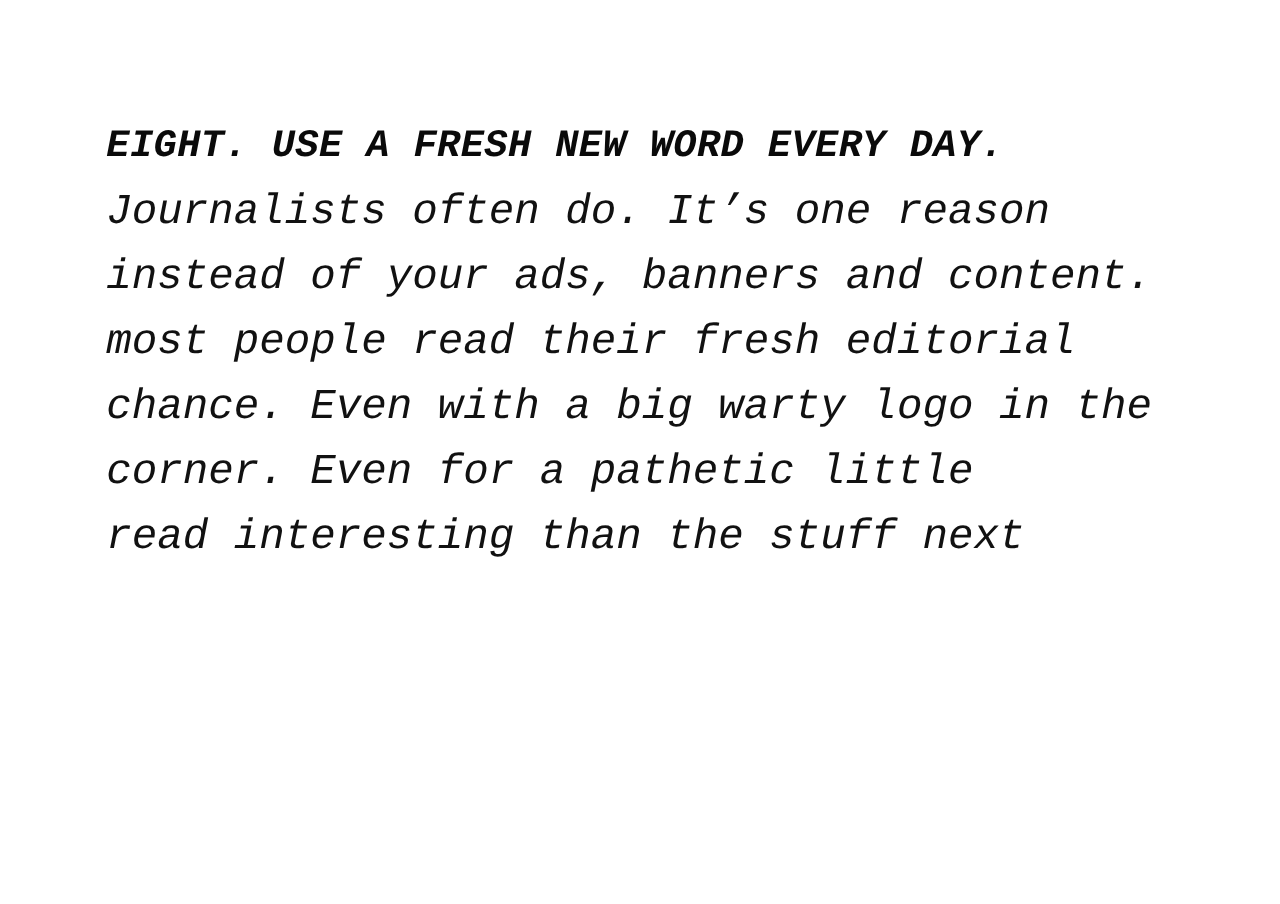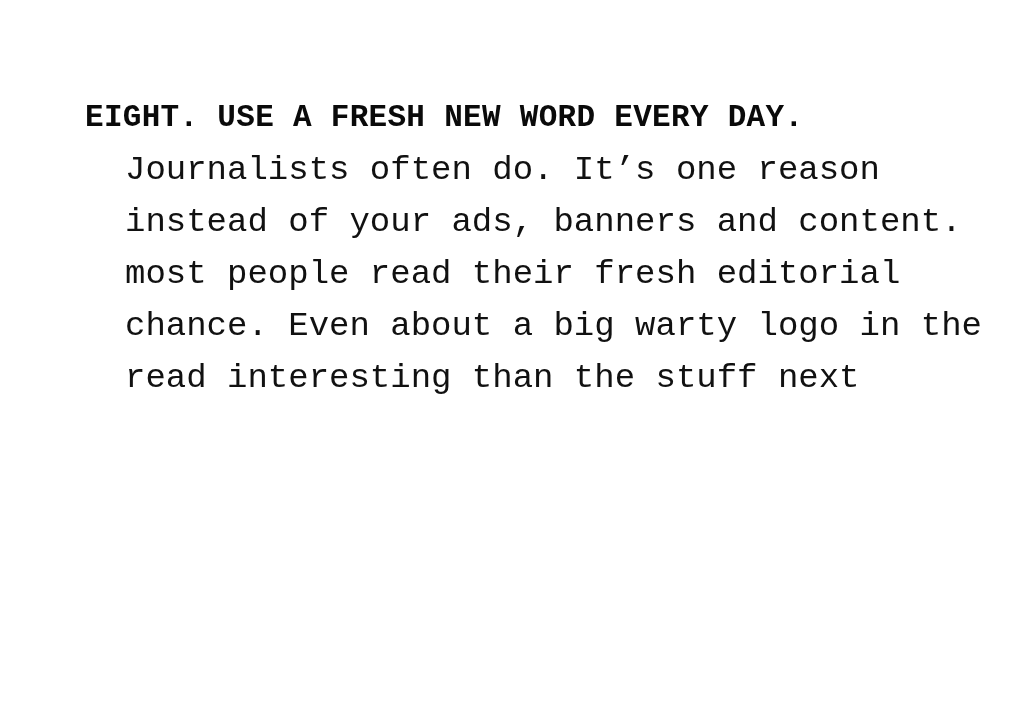--- a/index.html
+++ b/index.html
@@ -9,54 +9,55 @@
     background: #ffffff;
     overflow: hidden;
   }
   .page {
     position: relative;
     width: 862px;
     height: 723px;
     background: #ffffff;
     font-family: "Liberation Mono", "DejaVu Sans Mono", monospace;
     color: #0c0c0c;
+    font-style: italic;
   }
   .content {
     position: absolute;
     top: 92px;
     left: 85px;
     width: 880px;
   }
   .heading {
     font-size: 31px;
     font-weight: 700;
     line-height: 52px;
     letter-spacing: 0.3px;
     white-space: nowrap;
     color: #0a0a0a;
   }
   .body-text {
     font-size: 34px;
     font-weight: 400;
     line-height: 52px;
     color: #111111;
-    margin-left: 40px;
   }
   .body-line {
     white-space: nowrap;
     height: 52px;
   }
 </style>
 </head>
 <body>
 
 <div class="page">
   <div class="content">
     <div class="heading">EIGHT. USE A FRESH NEW WORD EVERY DAY.</div>
     <div class="body-text">
       <div class="body-line">Journalists often do. It’s one reason</div>
       <div class="body-line">instead of your ads, banners and content.</div>
       <div class="body-line">most people read their fresh editorial</div>
-      <div class="body-line">chance. Even about a big warty logo in the</div>
+      <div class="body-line">chance. Even with a big warty logo in the</div>
+      <div class="body-line">corner. Even for a pathetic little</div>
       <div class="body-line">read interesting than the stuff next</div>
     </div>
   </div>
 </div>
 
 </body></html>

